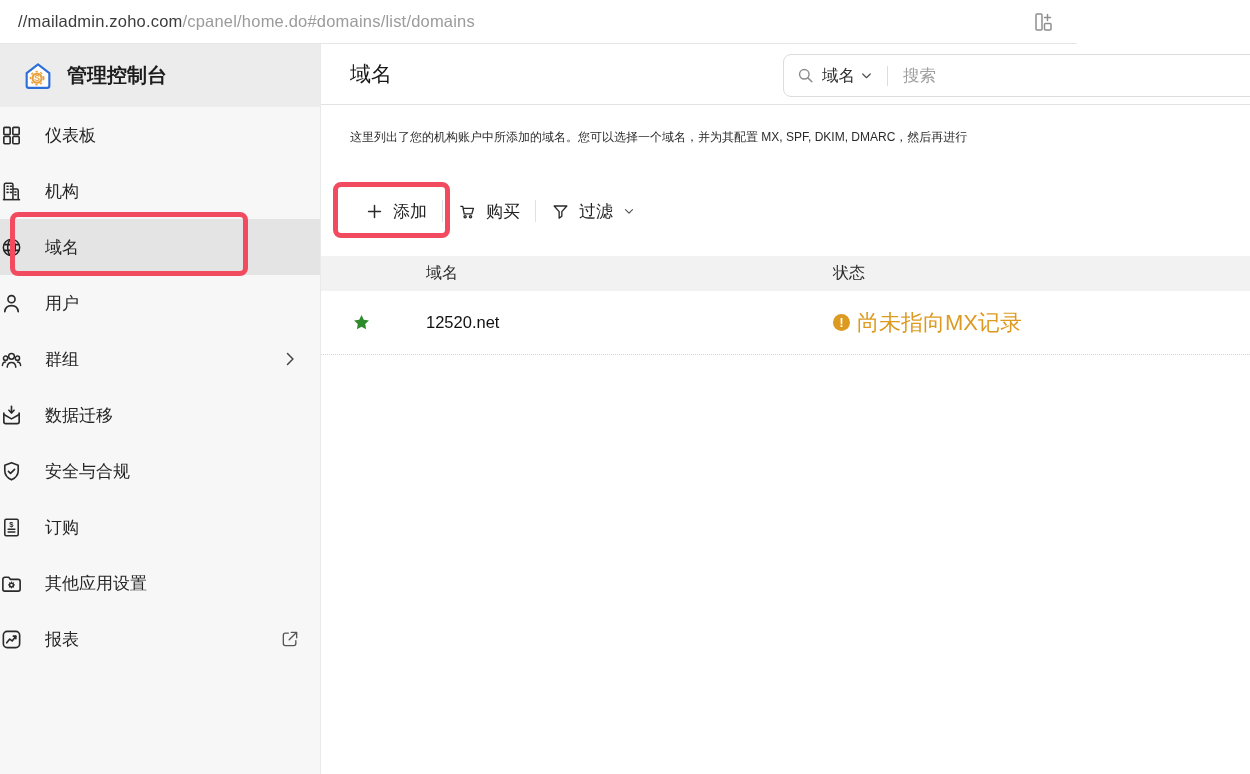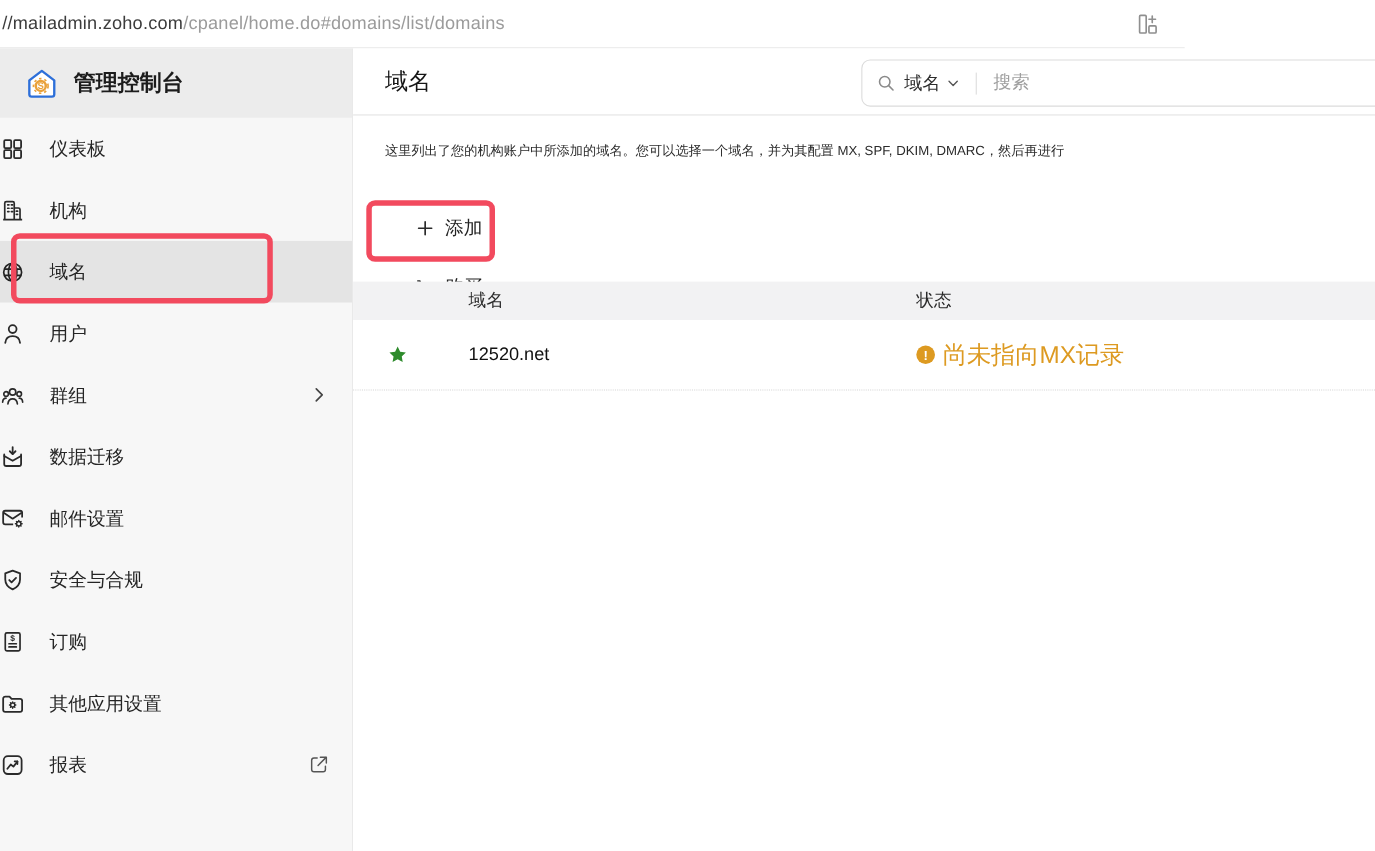--- a/index.html
+++ b/index.html
@@ -10,21 +10,21 @@
     --sidebar-bg:#f7f7f7;
     --sidebar-header-bg:#ececec;
   }
   *{box-sizing:border-box;margin:0;padding:0;}
   html,body{width:1250px;height:774px;overflow:hidden;}
   body{font-family:"Liberation Sans","DejaVu Sans",sans-serif;background:#fff;color:#2a2a2a;}
   .viewport{position:relative;width:1250px;height:774px;background:#fff;overflow:hidden;}
 
   
   .urlbar{position:absolute;left:0;top:0;width:1077px;height:44px;background:#fff;
-          border-bottom:1px solid #e6e6e6;display:flex;align-items:center;}
+          border-bottom:1px solid #e6e6e6;display:flex;align-items:center;padding-left:16px;}
   .urlbar .url{font-size:16.5px;padding-left:2px;white-space:nowrap;letter-spacing:.2px;}
   .url-host{color:#3c3c3c;}
   .url-path{color:#9b9b9b;}
   .grid-plus{position:absolute;right:22px;top:10px;width:24px;height:24px;}
 
   
   .sidebar{position:absolute;left:0;top:44px;width:321px;height:730px;background:var(--sidebar-bg);
            border-right:1px solid #e9e9e9;}
   .sidebar-header{height:63px;background:var(--sidebar-header-bg);display:flex;align-items:center;
                   padding-left:22px;gap:13px;}
@@ -55,21 +55,21 @@
   .search-cat{display:flex;align-items:center;gap:4px;font-size:16.5px;color:#2d2d2d;cursor:pointer;white-space:nowrap;}
   .search-cat .chev{width:15px;height:15px;display:flex;}
   .search-sep{width:1px;height:20px;background:#ddd;margin:0 8px 0 6px;}
   .search-input{border:none;outline:none;font-size:16.5px;flex:1;color:#333;background:transparent;
                 font-family:"Liberation Sans","DejaVu Sans",sans-serif;}
   .search-input::placeholder{color:#9e9e9e;}
 
   .main-desc{position:absolute;left:29px;top:82px;right:0;font-size:12px;color:#2b2b2b;
              white-space:nowrap;overflow:hidden;line-height:22px;}
 
-  .toolbar{position:absolute;left:44px;top:152px;height:30px;display:flex;align-items:center;gap:15px;font-size:17px;flex-direction:column;}
+  .toolbar{position:absolute;left:44px;top:152px;height:30px;display:flex;align-items:center;gap:15px;font-size:17px;}
   .tb-btn{display:flex;align-items:center;gap:9px;cursor:pointer;color:#232323;white-space:nowrap;}
   .tb-btn .tb-icon{width:19px;height:19px;display:flex;}
   .tb-btn .tb-icon.sm{width:14px;height:14px;}
   .tb-div{width:1px;height:22px;background:#e0e0e0;}
 
   
   .table{position:absolute;left:0;top:212px;right:0;}
   .trow{display:grid;grid-template-columns:105px 407px 1fr;align-items:center;}
   .thead{height:35px;background:#f2f2f3;font-size:16px;color:#2a2a2a;}
   .tbody-row{height:64px;background:#fff;border-bottom:1px dotted #d6d6d6;}
@@ -181,33 +181,20 @@
           <svg viewBox="0 0 24 24" fill="none" stroke="#2a2a2a" stroke-width="1.7" stroke-linecap="round" stroke-linejoin="round">
               <path d="M12 2.5V9"></path>
               <path d="M9.3 6.5L12 9.2l2.7-2.7"></path>
               <path d="M4 9.5v9c0 1.1.9 2 2 2h12c1.1 0 2-.9 2-2v-9"></path>
               <path d="M4 11l8 4.5 8-4.5"></path>
             </svg>
         </span>
         <span class="nav-label">数据迁移</span>
       </div>
 
-      <div class="nav-item">
-        <span class="nav-icon">
-          <svg viewBox="0 0 24 24" fill="none" stroke="#2a2a2a" stroke-width="1.7" stroke-linejoin="round">
-              <path d="M21 11V6.5c0-1.1-.9-2-2-2H5c-1.1 0-2 .9-2 2v9c0 1.1.9 2 2 2h7.5"></path>
-              <path d="M3.5 6.5L12 12l8.5-5.5"></path>
-              <g stroke-width="1.3">
-                <circle cx="17.8" cy="16.8" r="2.1"></circle>
-                <path d="M17.8 13.6v1M17.8 19v1M14.6 16.8h1M20 16.8h1M15.6 14.6l.7.7M19.3 18.3l.7.7M15.6 19l.7-.7M19.3 15.3l.7-.7" stroke-linecap="round"></path>
-              </g>
-            </svg>
-        </span>
-        <span class="nav-label">邮件设置</span>
-      </div>
 
       <div class="nav-item">
         <span class="nav-icon">
           <svg viewBox="0 0 24 24" fill="none" stroke="#2a2a2a" stroke-width="1.7" stroke-linecap="round" stroke-linejoin="round">
               <path d="M12 2.8l7 2.6v5.8c0 4.6-3 7.6-7 9.5-4-1.9-7-4.9-7-9.5V5.4z"></path>
               <path d="M8.8 11.8l2.2 2.2 4.2-4.2"></path>
             </svg>
         </span>
         <span class="nav-label">安全与合规</span>
       </div>

